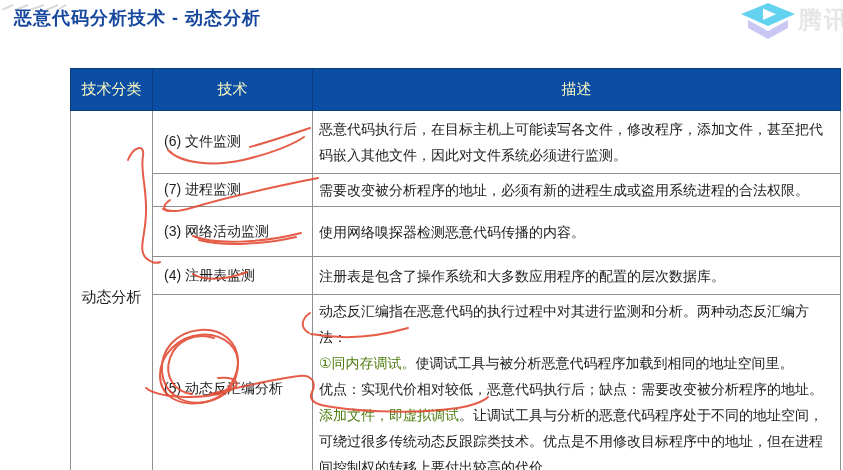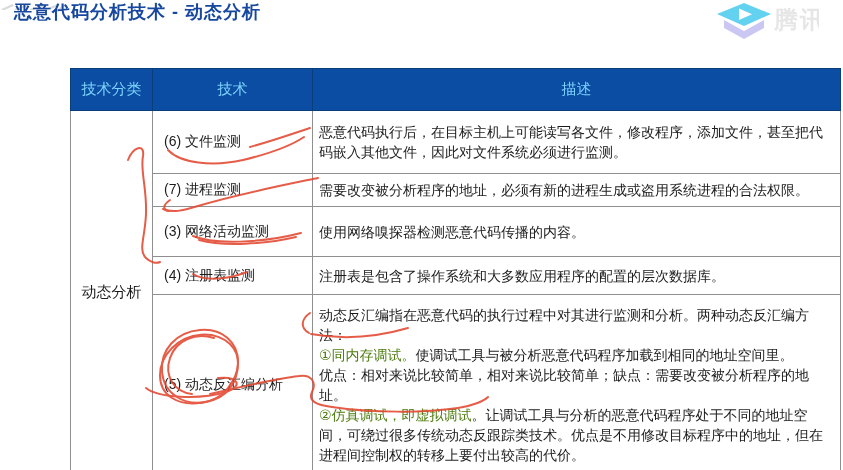--- a/index.html
+++ b/index.html
@@ -2,49 +2,49 @@
 <html><head>
 <meta charset="utf-8">
 <style>
   html,body{margin:0;padding:0;}
   body{
     width:843px;height:470px;position:relative;overflow:hidden;
     background:#ffffff;
     font-family:"Liberation Sans","DejaVu Sans",sans-serif;
   }
   .page-title{
-    position:absolute;left:14px;top:0;
+    position:absolute;left:14px;top:6px;
     font-size:18px;font-weight:bold;color:#17489E;letter-spacing:1px;text-align:center;
   }
   .main-table{
     position:absolute;left:70px;top:68px;width:770px;
     border-collapse:collapse;table-layout:fixed;
   }
   .main-table th{
-    background:#0B4DA2;color:#7dd3fc;font-weight:normal;font-size:15px;
+    background:#0B4DA2;color:#fef9c3;font-weight:normal;font-size:15px;
     height:39px;text-align:center;vertical-align:middle;
     border:1px solid #093E7D;
   }
   .main-table td{
     border:1px solid #8f8f8f;
     font-size:14px;color:#1c1c1c;vertical-align:middle;
     background:#ffffff;
   }
   td.cat-cell{ text-align:center;font-size:15px; }
   td.tech-cell{ padding-left:11px; }
-  td.desc-cell{ padding:3px 6px;line-height:20px; }
+  td.desc-cell{ padding:3px 6px;line-height:26px; }
   td.desc-cell p{ margin:0; }
   p.gap-before{ margin-top:26px; }
   .red-text{ color:#4d7c0f; }
   .annot-layer{
     position:absolute;left:0;top:0;width:843px;height:470px;
     pointer-events:none;
   }
   .logo{
-    position:absolute;left:716px;top:0;width:103px;height:46px;overflow:hidden;
+    position:absolute;left:740px;top:0;width:103px;height:46px;overflow:hidden;
   }
   .logo-text{
     position:absolute;left:58px;top:4px;
     font-size:24px;font-weight:bold;color:#c9c9c9;opacity:0.45;
     white-space:nowrap;letter-spacing:2px;
   }
   .watermark{
     position:absolute;left:0;top:0;width:70px;height:10px;overflow:hidden;
   }
 </style>
@@ -95,22 +95,22 @@
   </tr>
   <tr style="height:38px;padding-left:40px;">
     <td class="tech-cell">(4) 注册表监测</td>
     <td class="desc-cell">注册表是包含了操作系统和大多数应用程序的配置的层次数据库。</td>
   </tr>
   <tr style="height:180px;">
     <td class="tech-cell">(5) 动态反汇编分析</td>
     <td class="desc-cell">
       <p>动态反汇编指在恶意代码的执行过程中对其进行监测和分析。两种动态反汇编方法：</p>
       <p><span class="red-text">①同内存调试。</span><span>使调试工具与被分析恶意代码程序加载到相同的地址空间里。</span></p>
-      <p>优点：相对来说比较简单，相对来说比较简单；缺点：需要改变被分析程序的地址。</p>
-      <p class="gap-before"><span class="red-text">②仿真调试，即虚拟调试</span><span>。让调试工具与分析的恶意代码程序处于不同的地址空间，可绕过很多传统动态反跟踪类技术。优点是不用修改目标程序中的地址，但在进程间控制权的转移上要付出较高的代价。</span></p>
+      <p>优点：实现代价相对较低，恶意代码执行后；缺点：需要改变被分析程序的地址。</p>
+      <p class="gap-before"><span class="red-text">添加文件，即虚拟调试</span><span>。让调试工具与分析的恶意代码程序处于不同的地址空间，可绕过很多传统动态反跟踪类技术。优点是不用修改目标程序中的地址，但在进程间控制权的转移上要付出较高的代价。</span></p>
     </td>
   </tr>
 </tbody>
   </table>
 
 <div class="annot-layer">
   <svg width="843" height="470" viewBox="0 0 843 470" fill="none" stroke="#E2472F" stroke-width="2" stroke-linecap="round" opacity="0.88">
 
     <path d="M168 150 C180 163,212 167,243 160 C268 154,292 145,304 137"></path>
     <path d="M250 147 C272 141,292 134,310 128"></path>

